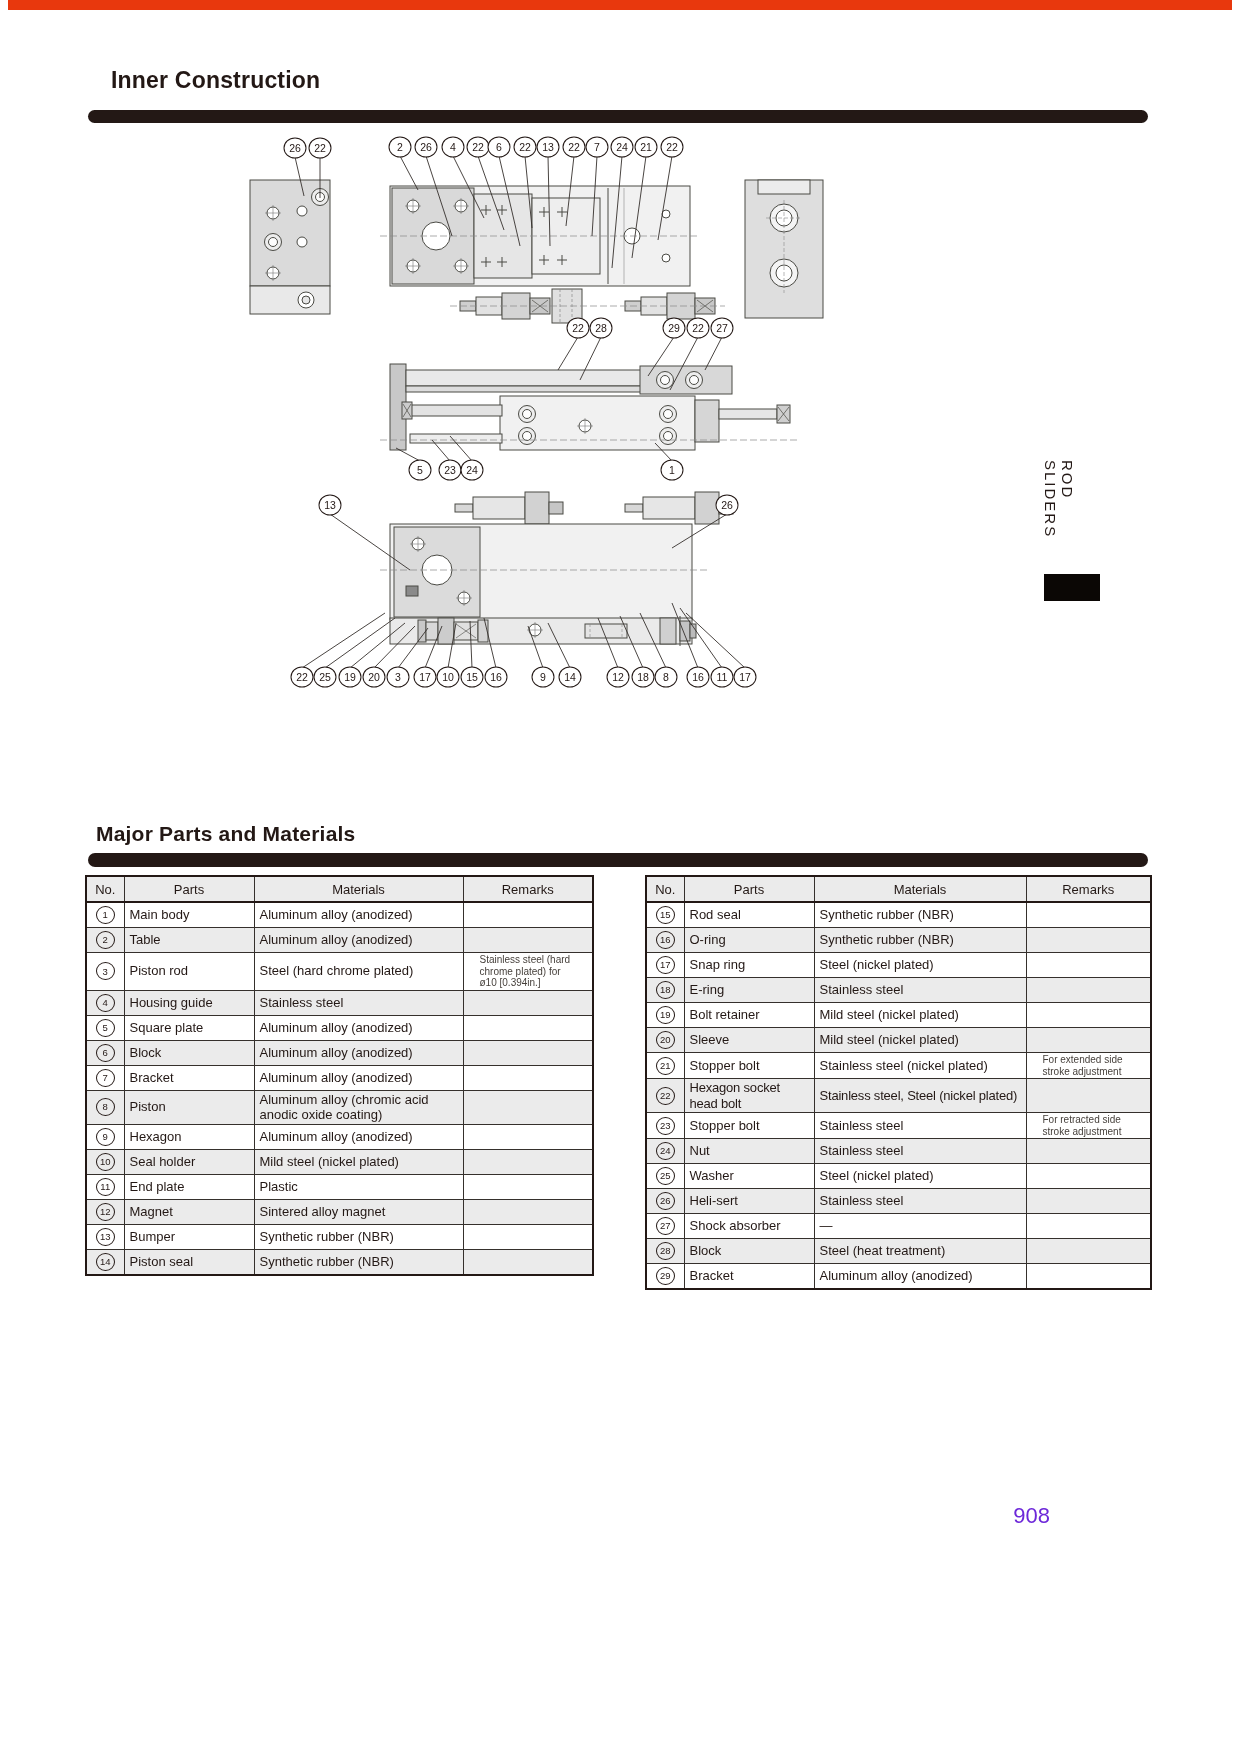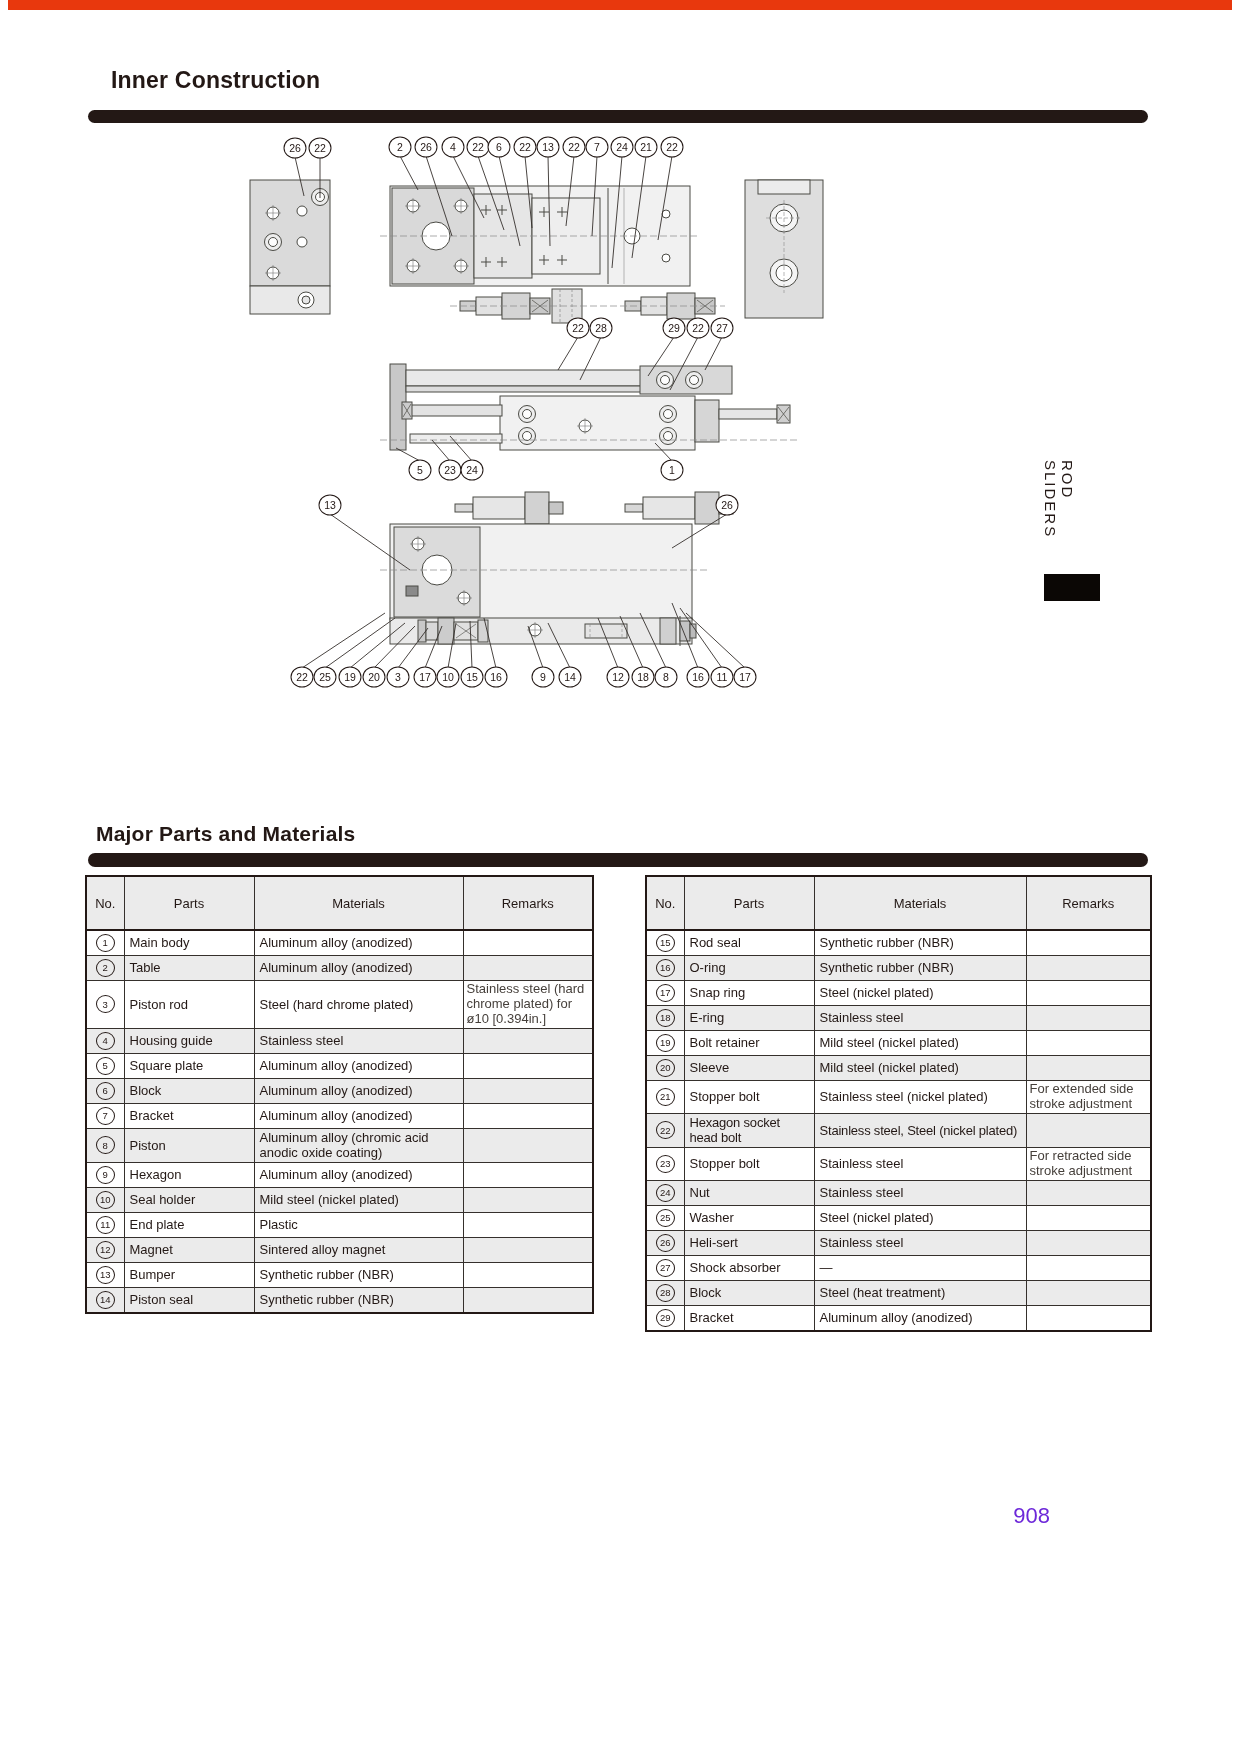--- a/index.html
+++ b/index.html
@@ -24,29 +24,29 @@
   #sidetext{
     left:1042px;top:460px;height:112px;writing-mode:vertical-rl;text-orientation:mixed;
     font-size:15px;letter-spacing:2px;color:#231815;
   }
   #sidetab{left:1044px;top:574px;width:56px;height:27px;background:#0b0705;}
   .ptable{border-collapse:collapse;border:2px solid #231815;table-layout:fixed;background:#fff;}
   #table-left{left:85px;top:875px;width:507px;}
   #table-right{left:645px;top:875px;width:505px;}
   .ptable th{
     border:1px solid #35302c;border-bottom:2px solid #231815;background:#ebebeb;
-    font-weight:normal;font-size:13px;height:22px;padding:15px 4px;
+    font-weight:normal;font-size:13px;height:22px;padding:1px 4px;
   }
   .ptable td{
     border:1px solid #35302c;font-size:13px;height:22px;padding:1px 5px;
     vertical-align:middle;line-height:1.2;
   }
   .ptable tbody tr:nth-child(even){background:#ebebeb;}
   td.c-no{text-align:center;padding:1px 2px;}
-  td.c-rem{font-size:13px;line-height:1.15;color:#453f3a;padding:1px 3px;}
+  td.c-rem{font-size:10px;line-height:1.15;color:#453f3a;padding:1px 16px;}
   .circ{
     display:inline-flex;width:17px;height:16px;border:1px solid #231815;border-radius:50%;
     align-items:center;justify-content:center;font-size:9.5px;line-height:1;
   }
   .condensed{font-size:10.5px;letter-spacing:-0.2px;}
   #pagenum{left:960px;top:1503px;width:90px;text-align:right;font-size:22px;color:#6d28d9;}
 </style>
 </head>
 <body>
 

